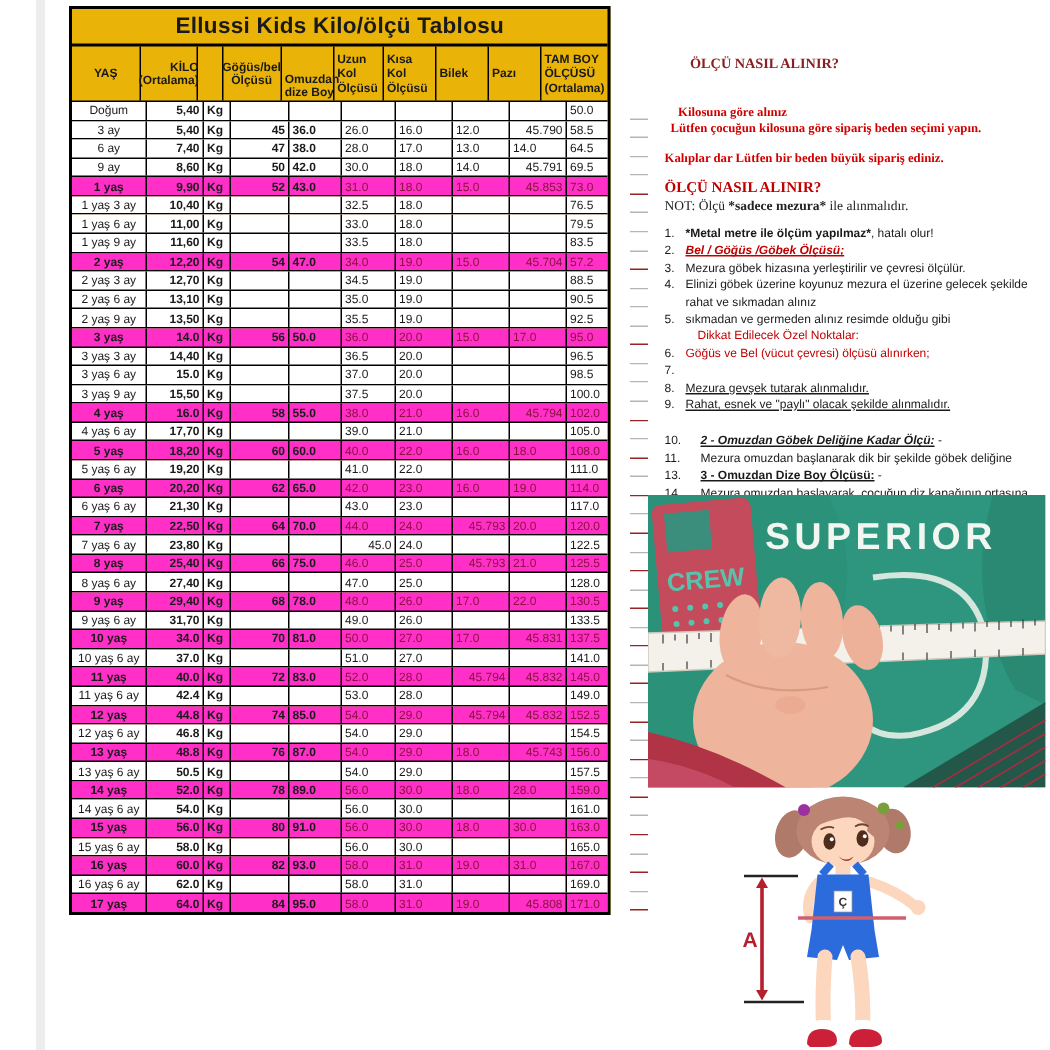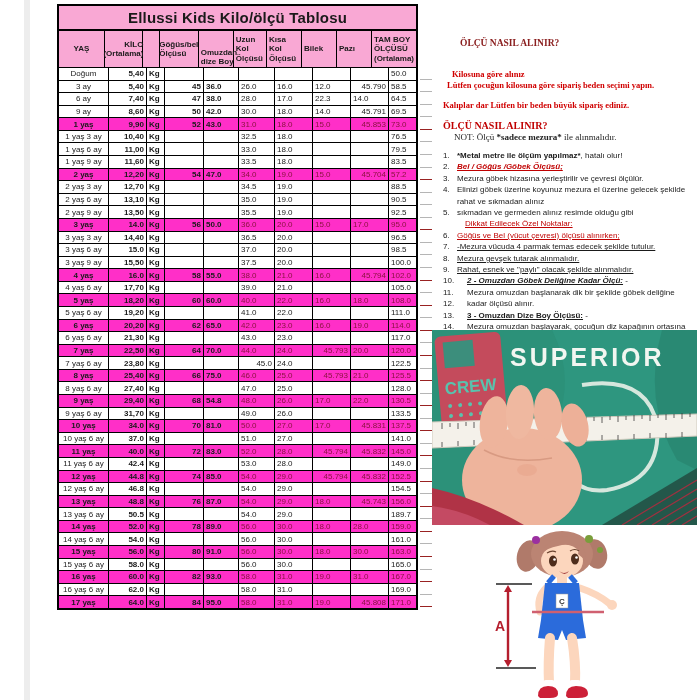--- a/index.html
+++ b/index.html
@@ -1,21 +1,21 @@
 <!DOCTYPE html>
 <html style="--pink: #ff2fc8;"><head>
 <meta charset="utf-8">
 <style>
   html,body{margin:0;padding:0}
   body{width:700px;height:700px;position:relative;background:#fff;overflow:hidden;
        font-family:"Liberation Sans",sans-serif;color:#1a1a1a;}
   .gray-strip{position:absolute;left:24px;top:0;width:6px;height:700px;background:#ededed}
 
   
-  .tablebox{position:absolute;left:57px;top:4px;width:361px;border:2px solid #000;box-sizing:border-box;background:#f9a8d4}
+  .tablebox{position:absolute;left:46px;top:4px;width:361px;border:2px solid #000;box-sizing:border-box;background:#eab308}
   .ttl{height:23px;border-bottom:2px solid #000;display:flex;align-items:center;justify-content:center;
        font-size:15px;font-weight:600;letter-spacing:.2px}
   .hdr{display:flex;height:36px;border-bottom:1px solid #000;font-size:8px;font-weight:bold;line-height:1.15}
   .hdr .hc{border-right:1px solid #000;box-sizing:border-box;display:flex;align-items:center;padding:1px 2px}
   .hdr .hc:last-child{border-right:none}
   .rows{height:540px;display:flex;flex-direction:column}
   .r{flex:1;display:flex;border-bottom:1px solid #000;font-size:8px;background:#fff}
   .r:last-child{border-bottom:none}
   .c{border-right:1px solid #000;box-sizing:border-box;padding:0 2px;display:flex;align-items:center;
      white-space:nowrap;overflow:hidden}
@@ -34,48 +34,48 @@
   .strip .sc.pink{border-bottom:1px solid #922}
 
   
   .rp{position:absolute;left:437px;top:30px;width:263px}
   .t1{margin:8px 0 0 23px;color:#8b2020;font-family:"Liberation Serif",serif;font-weight:bold;font-size:9.5px}
   .intro{margin:21px 0 0 10px;color:#d00000;font-family:"Liberation Serif",serif;font-weight:bold;
          font-size:8.5px;line-height:11px}
   .intro .l1{padding-left:5px}
   .kaliplar{margin:9px 0 0 6px;color:#d00000;font-family:"Liberation Serif",serif;font-weight:bold;font-size:8.5px}
   .t2{margin:10px 0 0 6px;color:#c00000;font-family:"Liberation Serif",serif;font-weight:bold;font-size:10px}
-  .note{margin:1px 0 0 17px;font-family:"Liberation Serif",serif;font-size:9px;color:#222}
+  .note{margin:1px 0 0 6px;font-family:"Liberation Serif",serif;font-size:9px;color:#222}
   .list{margin:8px 0 0 6px;width:252px;font-size:8px;line-height:11.4px;color:#1a1a1a}
   .li{display:flex}
   .num{width:14px;flex:none}
   .sec .num{width:24px}
-  .gap{margin-top:0}
+  .gap{margin-top:13px}
   .ind{padding-left:8px}
   .red-bi-u{color:#c00000;font-weight:bold;font-style:italic;text-decoration:underline}
-  .red-u{color:#c00000;text-decoration:underline}
+  .red-u{color:#c00000;}
   .u{text-decoration:underline}
   .bold-i-u{font-weight:bold;font-style:italic;text-decoration:underline}
   .bold-u{font-weight:bold;text-decoration:underline}
 
   .photo{position:absolute;left:432px;top:330px;width:265px;height:195px}
   .girl{position:absolute;left:492px;top:528px;width:130px;height:172px}
 </style>
 </head>
 <body>
 
 <div class="gray-strip"></div>
 
 <div class="tablebox">
   <div class="ttl">Ellussi Kids Kilo/ölçü Tablosu</div>
   <div class="hdr">
     <div class="hc c0" style="justify-content:center">YAŞ</div>
     <div class="hc c1" style="justify-content:center;text-align:right">KİLO (Ortalama)</div>
     <div class="hc c2"></div>
-    <div class="hc c3" style="justify-content:center;text-align:left">Göğüs/bel Ölçüsü</div>
+    <div class="hc c3" style="justify-content:center;text-align:center">Göğüs/bel Ölçüsü</div>
     <div class="hc c4" style="align-items:flex-end">Omuzdan dize Boy</div>
     <div class="hc c5">Uzun Kol Ölçüsü</div>
     <div class="hc c6">Kısa Kol Ölçüsü</div>
     <div class="hc c7">Bilek</div>
     <div class="hc c8">Pazı</div>
     <div class="hc c9">TAM BOY ÖLÇÜSÜ (Ortalama)</div>
   </div>
   <div class="rows">
       <div class="r">
         <div class="c c0">Doğum</div>
@@ -102,21 +102,21 @@
         <div class="c c9">58.5</div>
       </div>
       <div class="r">
         <div class="c c0">6 ay</div>
         <div class="c c1 ra b">7,40</div>
         <div class="c c2 b">Kg</div>
         <div class="c c3 ra b">47</div>
         <div class="c c4 b">38.0</div>
         <div class="c c5">28.0</div>
         <div class="c c6">17.0</div>
-        <div class="c c7">22.3</div>
+        <div class="c c7">13.0</div>
         <div class="c c8">14.0</div>
         <div class="c c9">64.5</div>
       </div>
       <div class="r">
         <div class="c c0">9 ay</div>
         <div class="c c1 ra b">8,60</div>
         <div class="c c2 b">Kg</div>
         <div class="c c3 ra b">50</div>
         <div class="c c4 b">42.0</div>
         <div class="c c5">30.0</div>
@@ -387,21 +387,21 @@
         <div class="c c6">25.0</div>
         <div class="c c7"></div>
         <div class="c c8"></div>
         <div class="c c9">128.0</div>
       </div>
       <div class="r pink">
         <div class="c c0 b">9 yaş</div>
         <div class="c c1 ra b">29,40</div>
         <div class="c c2 b">Kg</div>
         <div class="c c3 ra b">68</div>
-        <div class="c c4 b">54.8</div>
+        <div class="c c4 b">78.0</div>
         <div class="c c5 mar">48.0</div>
         <div class="c c6 mar">26.0</div>
         <div class="c c7 mar">17.0</div>
         <div class="c c8 mar">22.0</div>
         <div class="c c9 mar">130.5</div>
       </div>
       <div class="r">
         <div class="c c0">9 yaş 6 ay</div>
         <div class="c c1 ra b">31,70</div>
         <div class="c c2 b">Kg</div>
@@ -500,21 +500,21 @@
       <div class="r">
         <div class="c c0">13 yaş 6 ay</div>
         <div class="c c1 ra b">50.5</div>
         <div class="c c2 b">Kg</div>
         <div class="c c3 ra b"></div>
         <div class="c c4 b"></div>
         <div class="c c5">54.0</div>
         <div class="c c6">29.0</div>
         <div class="c c7"></div>
         <div class="c c8"></div>
-        <div class="c c9">189.7</div>
+        <div class="c c9">157.5</div>
       </div>
       <div class="r pink">
         <div class="c c0 b">14 yaş</div>
         <div class="c c1 ra b">52.0</div>
         <div class="c c2 b">Kg</div>
         <div class="c c3 ra b">78</div>
         <div class="c c4 b">89.0</div>
         <div class="c c5 mar">56.0</div>
         <div class="c c6 mar">30.0</div>
         <div class="c c7 mar">18.0</div>
@@ -675,41 +675,36 @@
       <div class="li">
         <span class="num"></span>
         <span class="ind"><span class="red-u">Dikkat Edilecek Özel Noktalar:</span></span>
       </div>
       <div class="li">
         <span class="num">6.</span>
         <span><span class="red-u">Göğüs ve Bel (vücut çevresi) ölçüsü alınırken;</span></span>
       </div>
       <div class="li">
         <span class="num">7.</span>
-        <span><span class="u">-Mezura vücuda 4 parmak temas edecek şekilde tutulur.</span></span>
       </div>
       <div class="li">
         <span class="num">8.</span>
         <span><span class="u">Mezura gevşek tutarak alınmalıdır.</span></span>
       </div>
       <div class="li">
         <span class="num">9.</span>
         <span><span class="u">Rahat, esnek ve "paylı" olacak şekilde alınmalıdır.</span></span>
       </div>
       <div class="li sec gap">
         <span class="num">10.</span>
         <span><span class="bold-i-u">2 - Omuzdan Göbek Deliğine Kadar Ölçü:</span> -</span>
       </div>
       <div class="li sec">
         <span class="num">11.</span>
         <span><span>Mezura omuzdan başlanarak dik bir şekilde göbek deliğine</span></span>
-      </div>
-      <div class="li sec">
-        <span class="num">12.</span>
-        <span><span>kadar ölçüsü alınır.</span></span>
       </div>
       <div class="li sec">
         <span class="num">13.</span>
         <span><span class="bold-u">3 - Omuzdan Dize Boy Ölçüsü:</span> -</span>
       </div>
       <div class="li sec">
         <span class="num">14.</span>
         <span><span>Mezura omuzdan başlayarak, çocuğun diz kapağının ortasına</span></span>
       </div>
       <div class="li sec">

